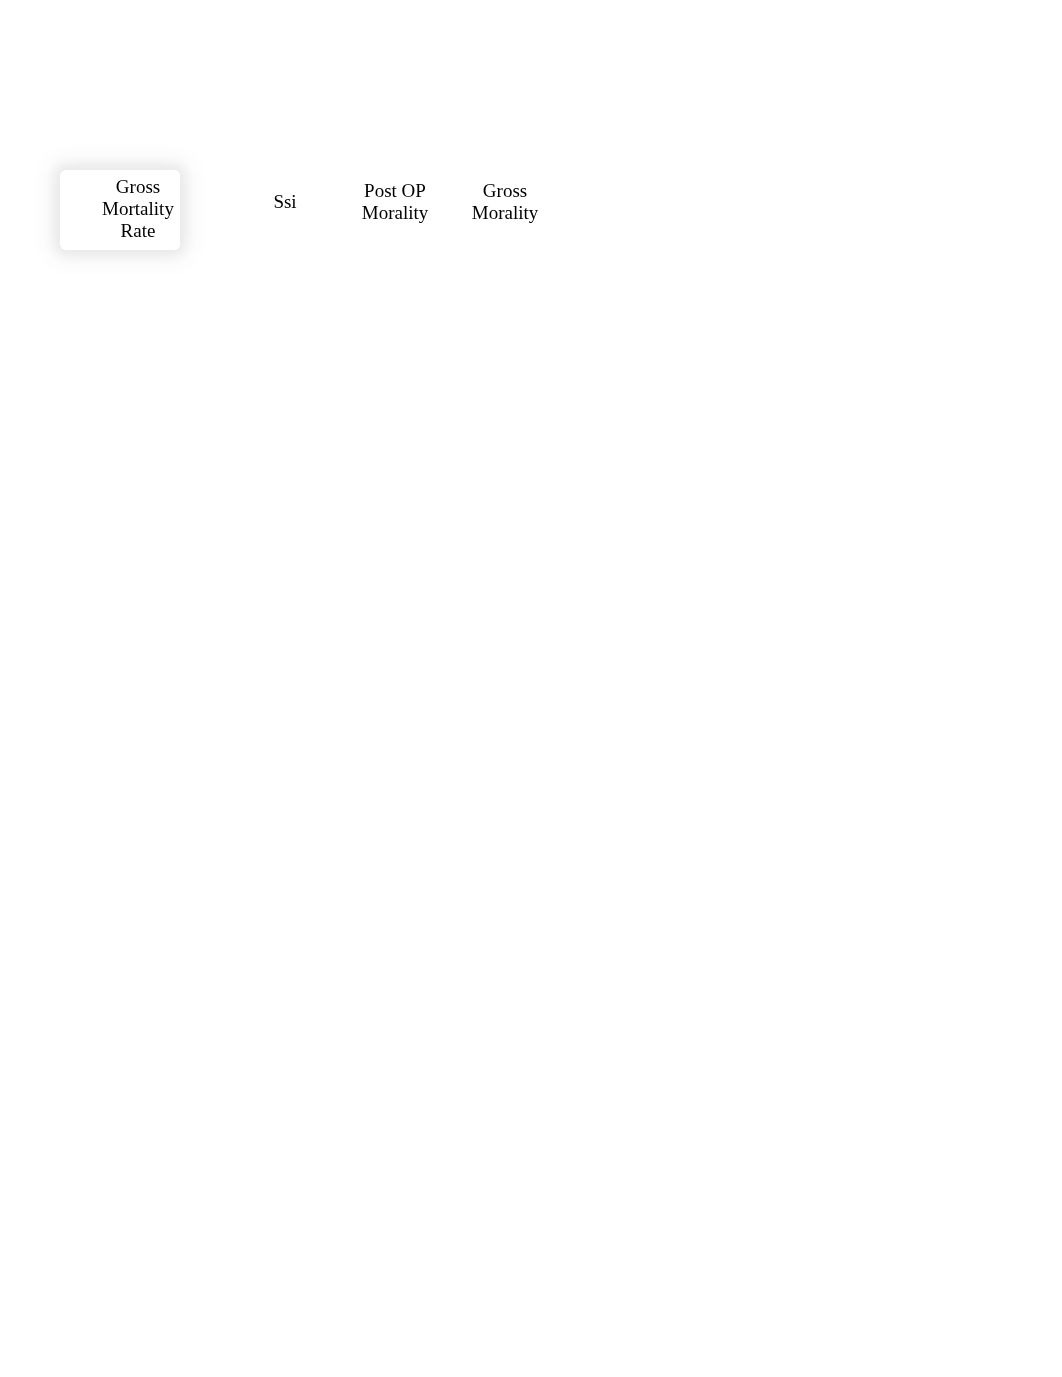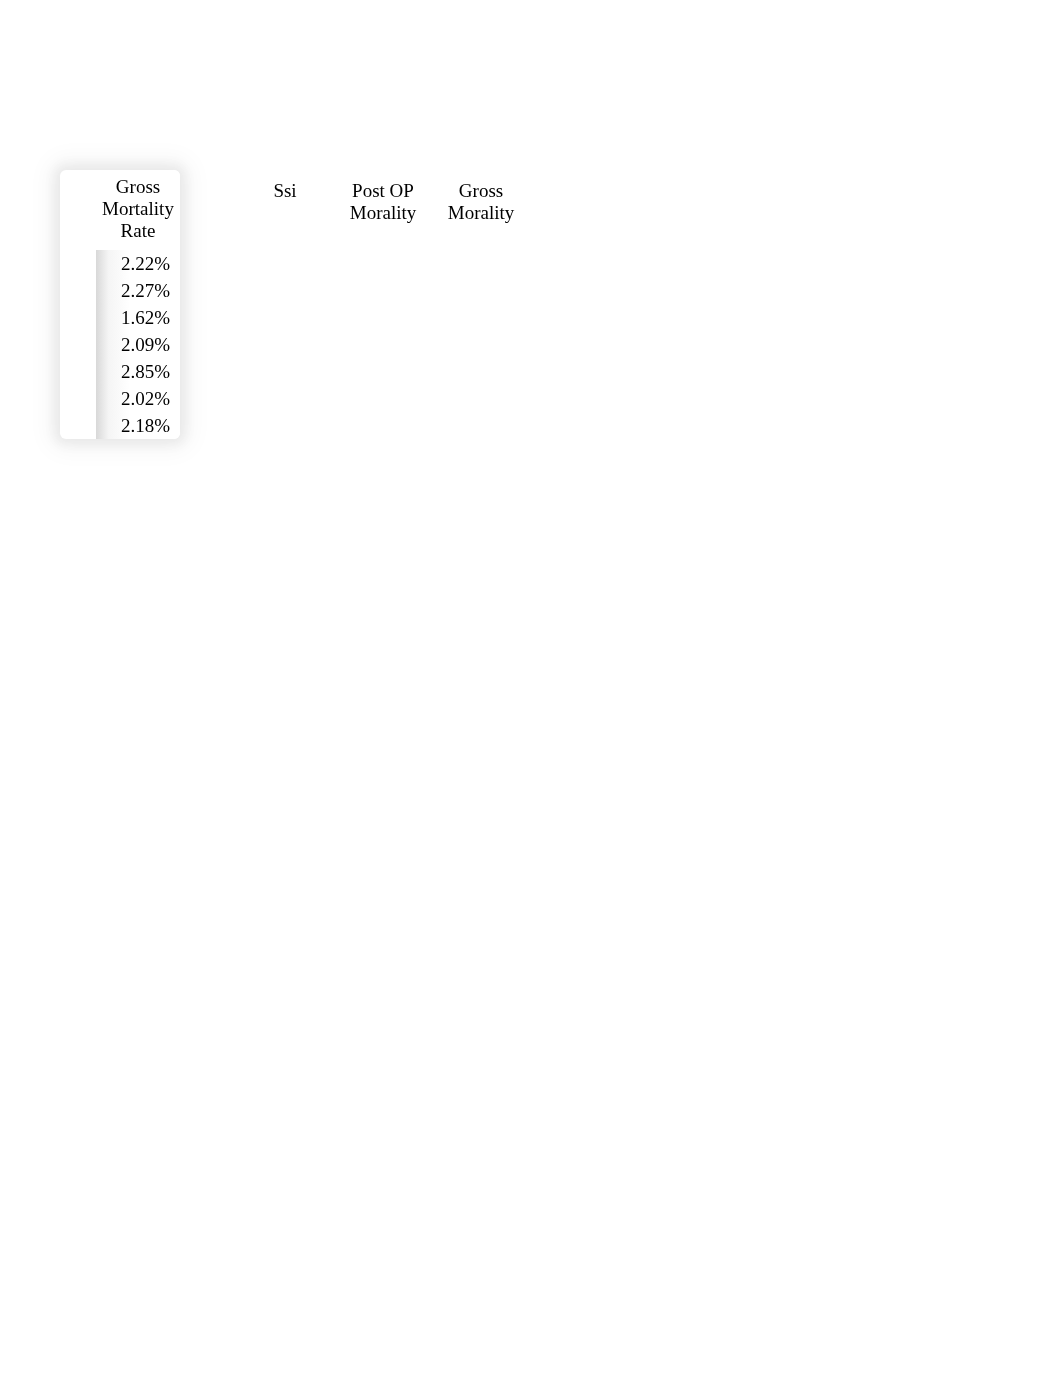--- a/index.html
+++ b/index.html
@@ -40,46 +40,38 @@
     .data-row {
       text-align: right;
       font-size: 19px;
       line-height: 26px;
       padding: 0 10px 0 4px;
       background: linear-gradient(to right, #d8d8d8 0%, #f5f5f5 15%, #ffffff 40%);
       border-top: 1px solid rgba(255,255,255,0.0);
     }
     .headers-row {
       display: flex;
-      gap: 8px;
+      align-items: center;
+      gap: 20px;
       margin-top: 10px;
     }
     .hdr {
       text-align: center;
       font-size: 19px;
       line-height: 22px;
       width: 90px;
     }
   </style>
 </head>
 <body>
 
 <div class="content">
 
   <div class="table-wrap">
     <div class="thead">Gross Mortality Rate</div>
-    <div class="data-rows">
-      <div class="data-row">2.22%</div>
-      <div class="data-row">2.27%</div>
-      <div class="data-row">1.62%</div>
-      <div class="data-row">2.09%</div>
-      <div class="data-row">2.85%</div>
-      <div class="data-row">2.02%</div>
-      <div class="data-row">2.18%</div>
-    </div>
   </div>
 
   <div class="headers-row">
     <div class="hdr">Ssi</div>
     <div class="hdr">Post OP Morality</div>
     <div class="hdr">Gross Morality</div>
   </div>
 
 </div>
 

